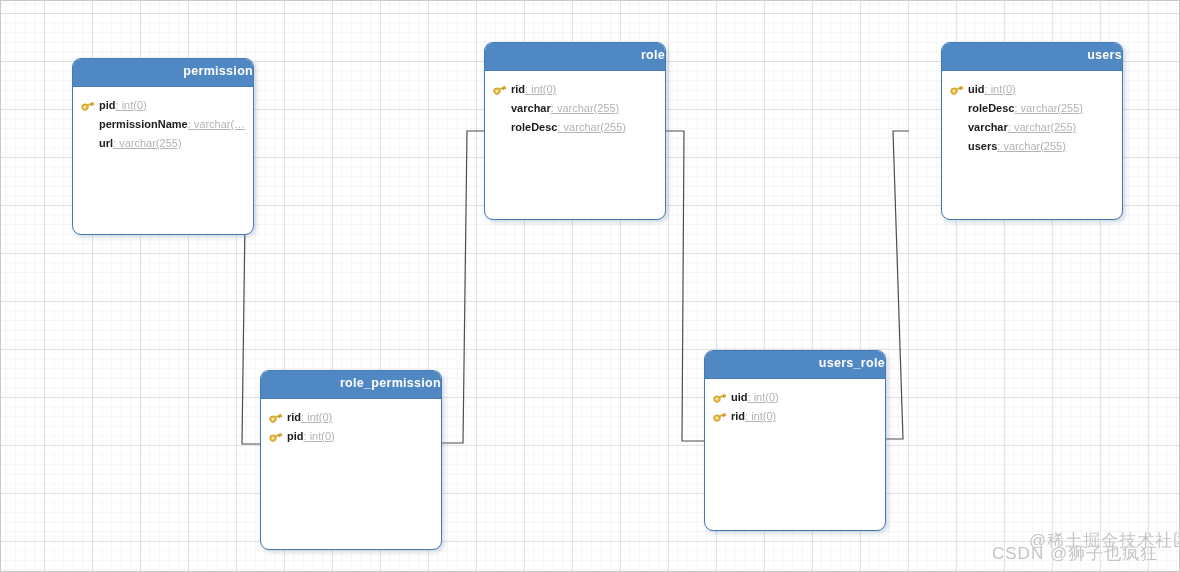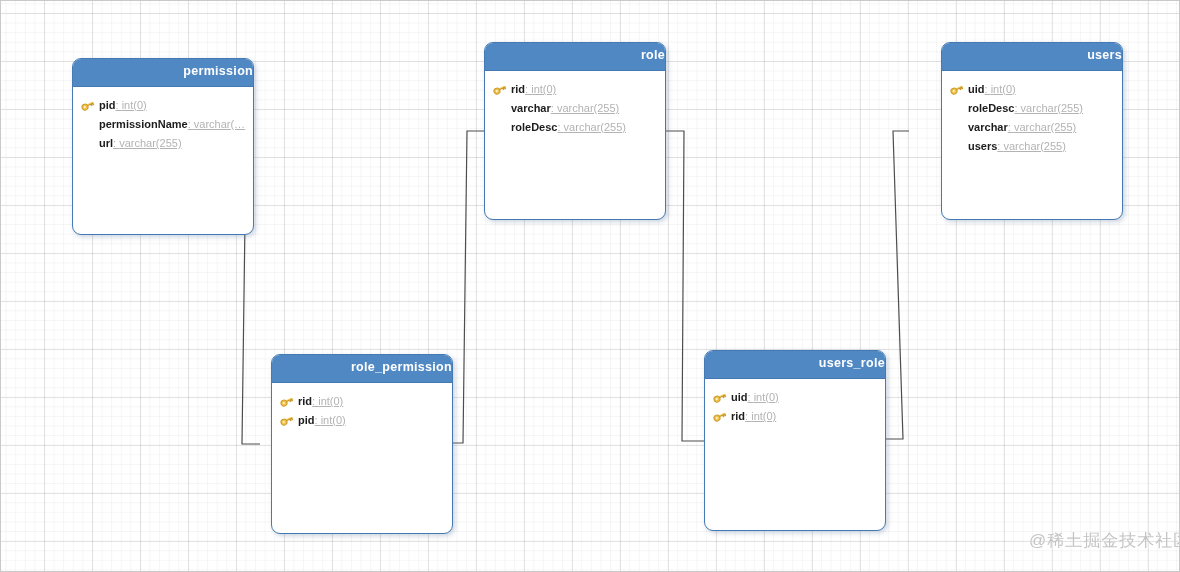--- a/index.html
+++ b/index.html
@@ -169,21 +169,21 @@
             <span class="field-name">varchar</span>
             <span class="field-type">varchar(255)</span>
           </div>
           <div class="field-row">
             <span class="icon-cell"></span>
             <span class="field-name">users</span>
             <span class="field-type">varchar(255)</span>
           </div>
         </div>
   </div>
-      <div class="table-node" style="left: 259px; top: 353px; width: 182px; height: 180px; margin-left: 11px;">
+      <div class="table-node" style="left: 259px; top: 369px; width: 182px; height: 180px;">
     <div class="table-header">
       <span>role_permission</span>
     </div>
     <div class="table-body">
           <div class="field-row">
             <span class="icon-cell">
               <svg viewBox="0 0 17 15" width="16" height="14">
                 <g transform="rotate(-26 8 8)">
                   <path d="M7.2 9 H14.6 M11.4 9 v2.4 M13.5 9 v2.4" stroke="#c9992b" stroke-width="1.7" fill="none"></path>
                   <path d="M7.2 8.1 H14" stroke="#f5cc4d" stroke-width="1.1" fill="none"></path>
@@ -242,13 +242,14 @@
               </svg>
             </span>
             <span class="field-name">rid</span>
             <span class="field-type">int(0)</span>
           </div>
         </div>
   </div>
     </div>
 
   <div class="watermark" style="left: 1028px; top: 528px;">@稀土掘金技术社区</div>
+  <div class="watermark" style="left: 991px; top: 541px;">CSDN @狮子也疯狂</div>
 </div>
 
 </body></html>

